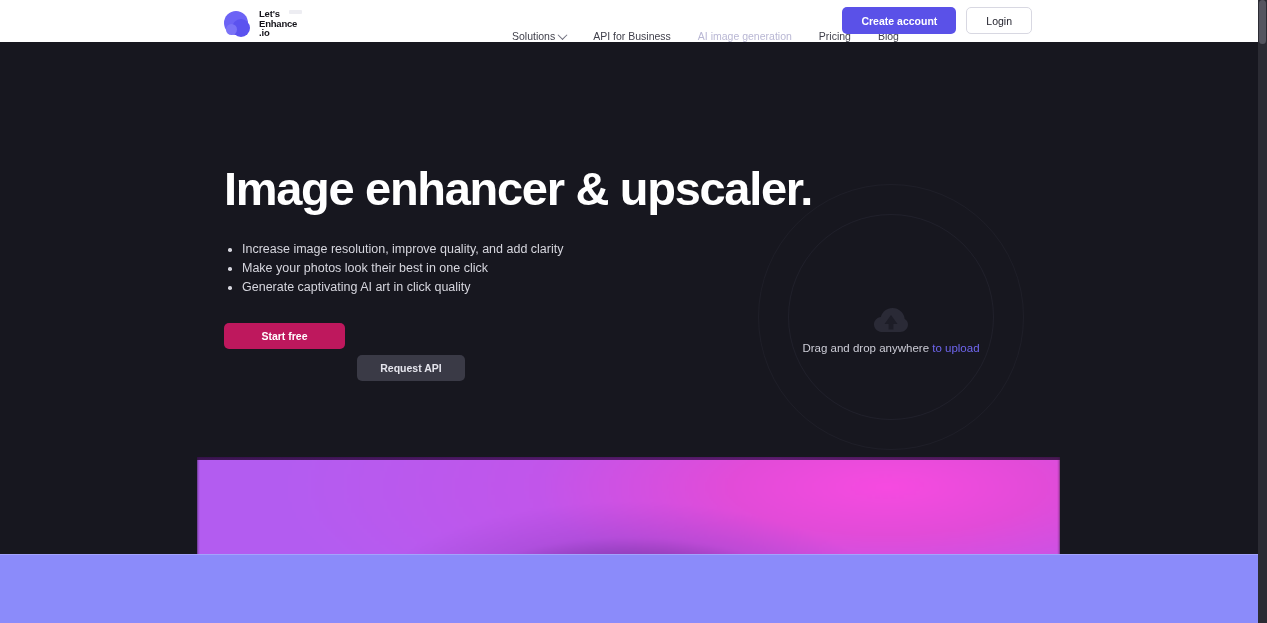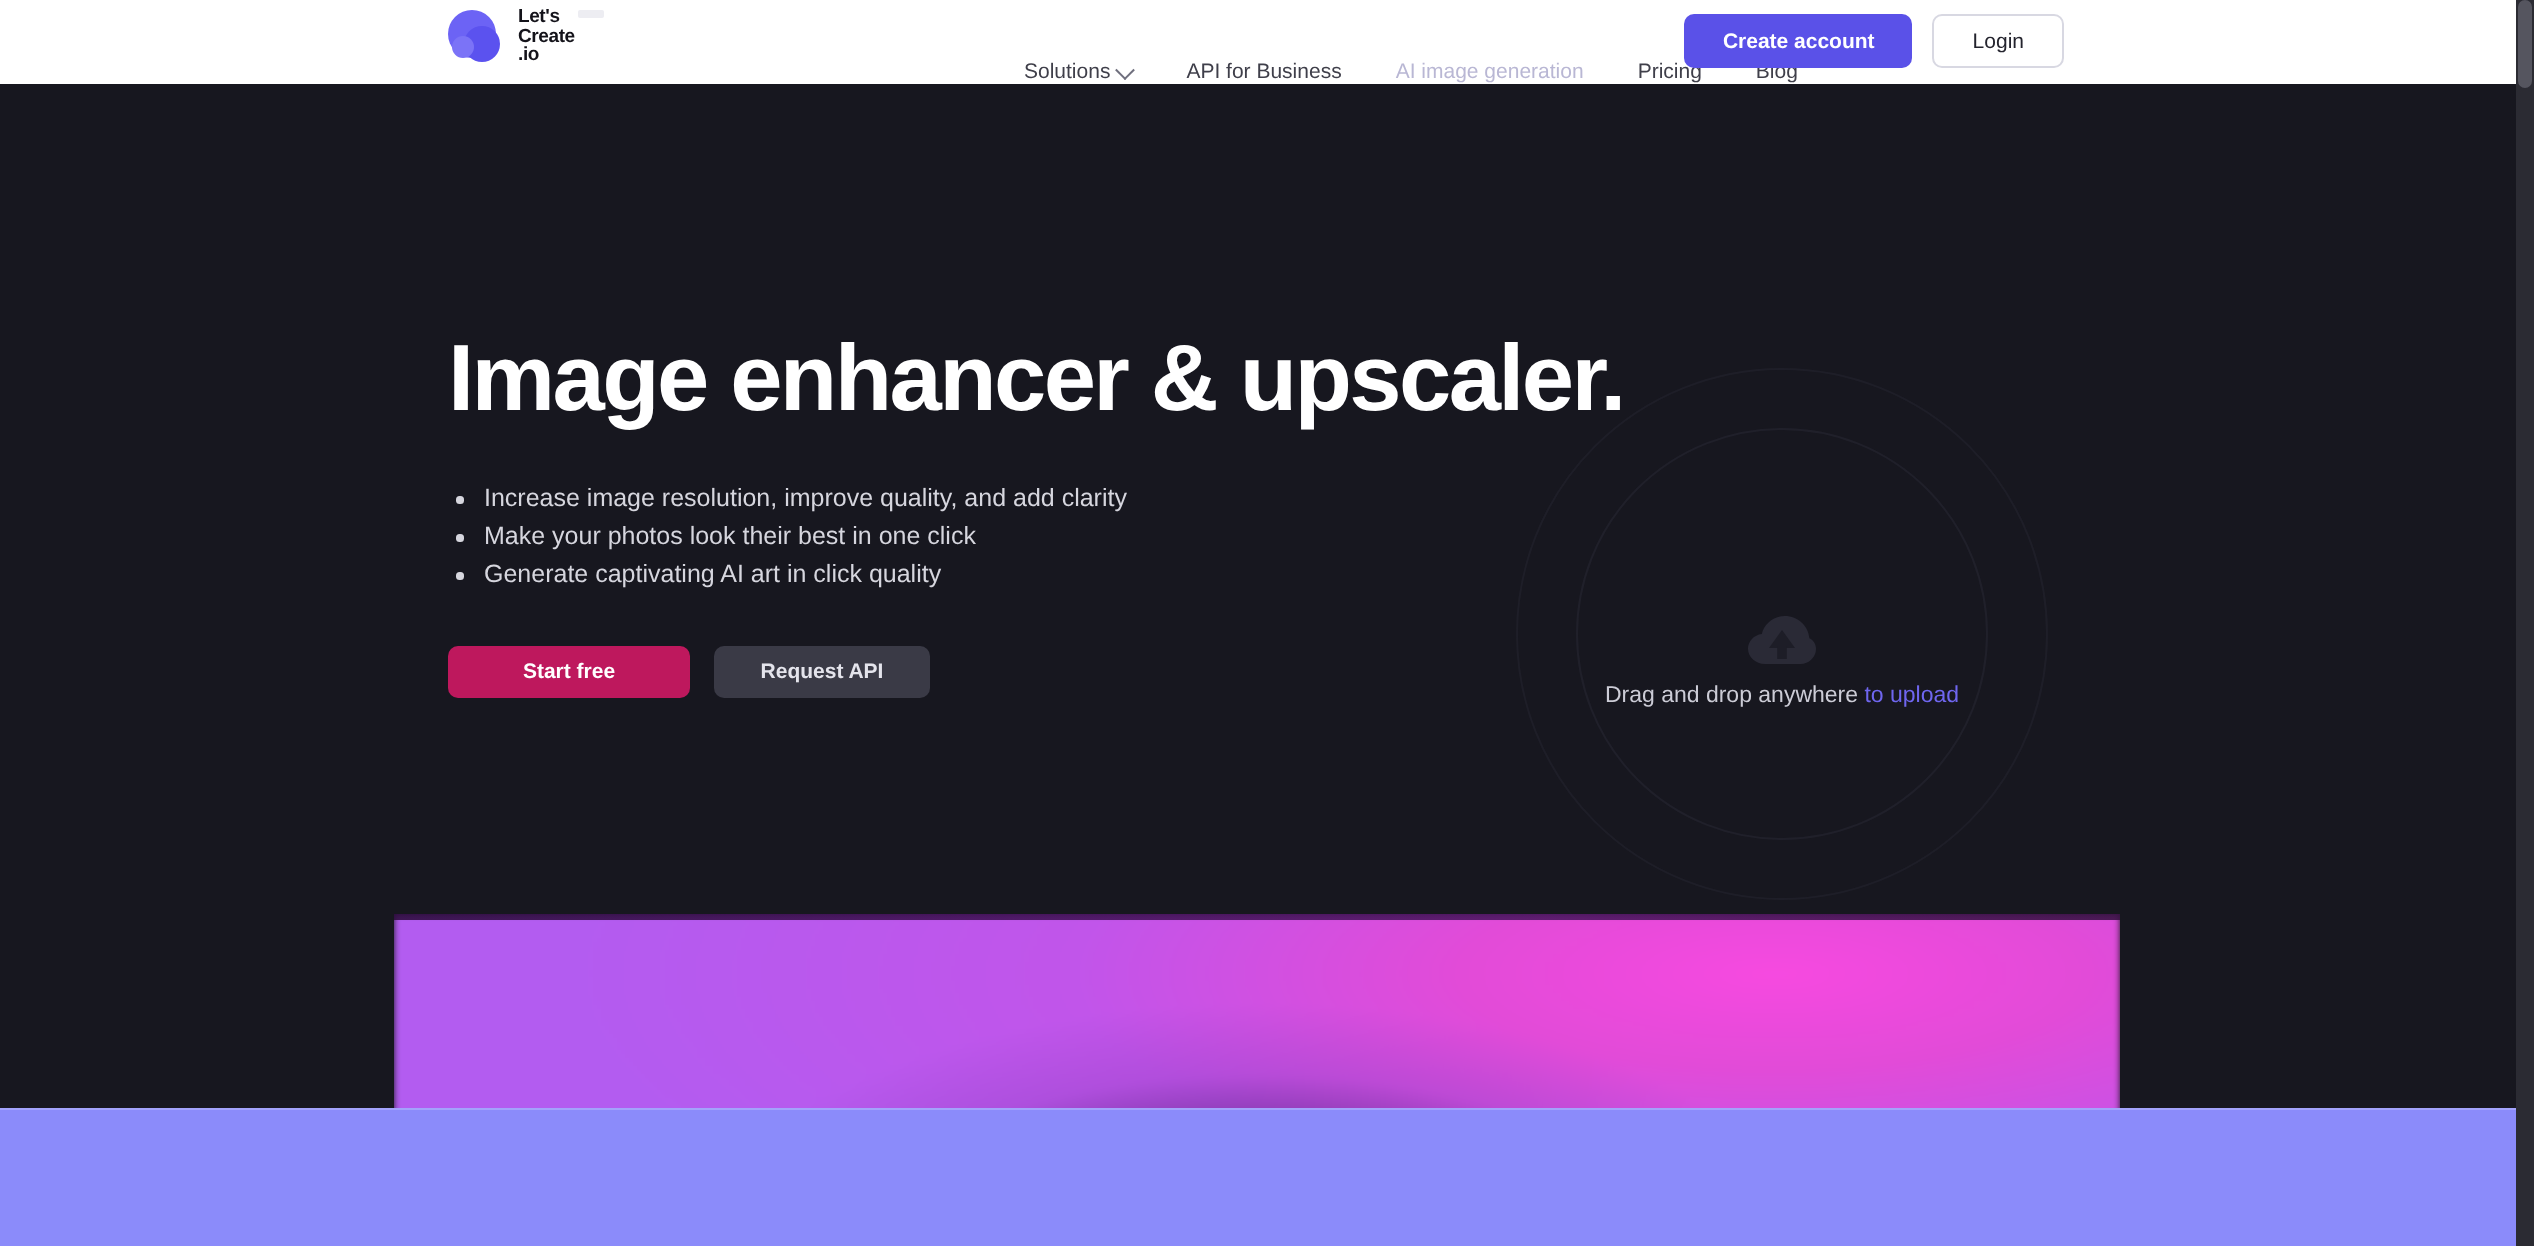--- a/index.html
+++ b/index.html
@@ -21,21 +21,21 @@
   
   .header {
     position:absolute; top:0; left:0;
     width:1258px; height:42px;
     background:#ffffff;
     display:flex; align-items:center;
     z-index:20;
   }
   .logo-wrap {
     position:absolute; left:224px; top:4px;
-    display:flex; align-items:flex-start; gap:7px;
+    display:flex; align-items:flex-end; gap:7px;
     height:34px;
   }
   .logo-mark {
     position:relative; width:28px; height:28px;
   }
   .logo-mark .blob-a {
     position:absolute; left:0; top:1px;
     width:24px; height:24px; border-radius:50%;
     background:#6c63f5;
   }
@@ -185,20 +185,21 @@
     cursor:pointer;
     font-family:"Liberation Sans", sans-serif;
   }
   .btn-api {
     background:#3a3a46; color:#e4e4ec;
     border:none; border-radius:5px;
     font-size:10.5px; font-weight:bold;
     width:108px; height:26px;
     cursor:pointer;
     font-family:"Liberation Sans", sans-serif;
+    margin-top:32px;
   }
 
   
   .dropzone {
     position:absolute; left:716px; top:64px;
     width:350px; height:350px;
   }
   .ring-outer {
     position:absolute; left:42px; top:78px;
     width:266px; height:266px;
@@ -310,21 +311,21 @@
 
     <div class="logo-wrap">
       <div class="logo-mark">
         <div class="blob-a"></div>
         <div class="blob-b"></div>
         <div class="blob-c"></div>
       </div>
       <div class="logo-text">
         <span class="bar"></span>
         <div>Let's</div>
-        <div>Create</div>
+        <div>Enhance</div>
         <div>.io</div>
       </div>
     </div>
 
     <nav class="nav">
       <div class="nav-item">
         <span>Solutions</span>
         <i class="chev"></i>
       </div>
       <div class="nav-item">

